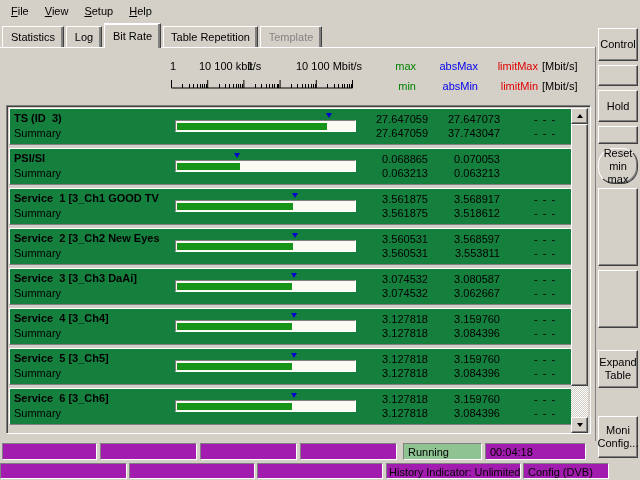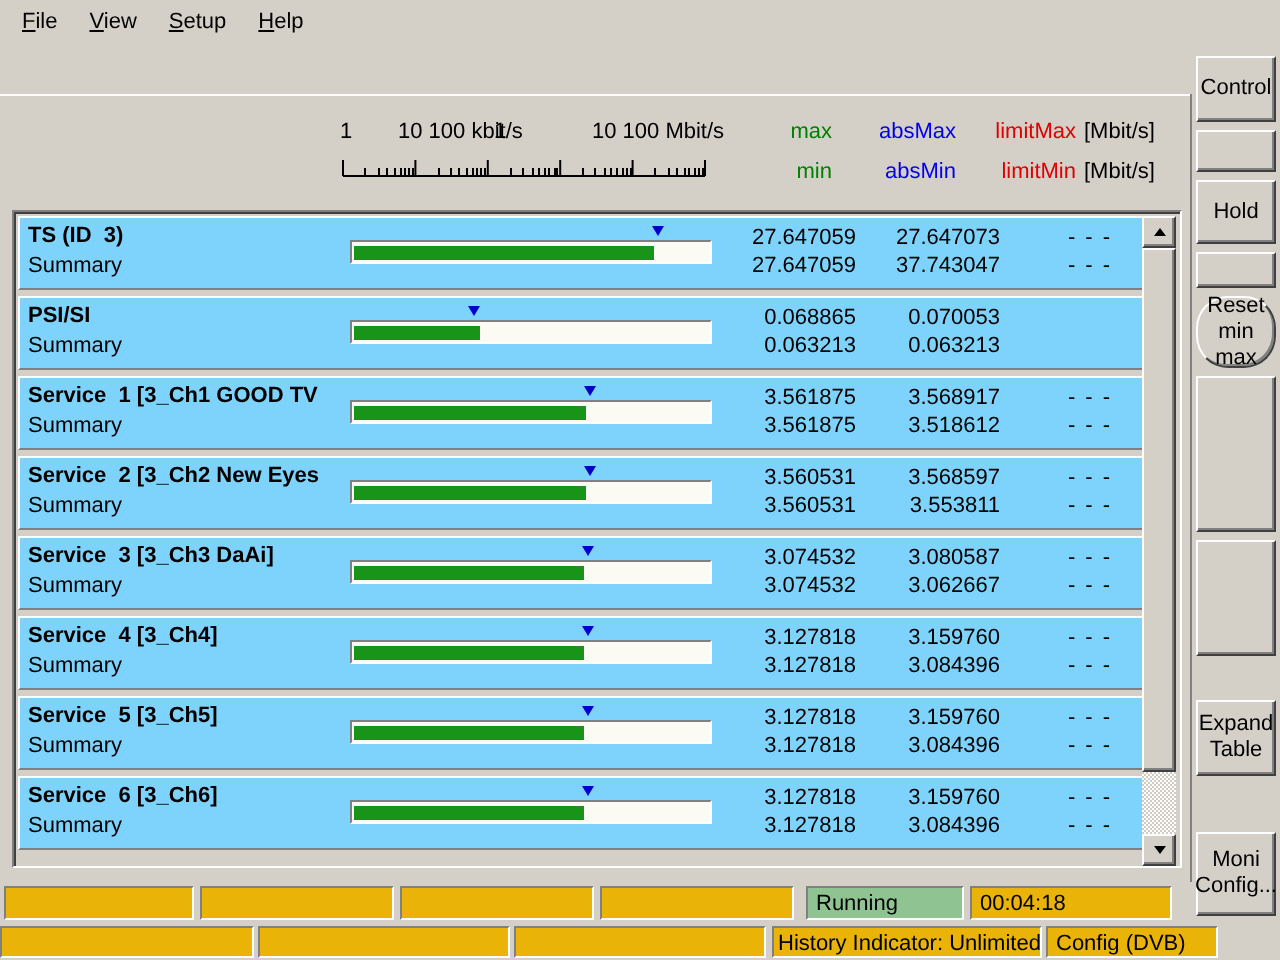--- a/index.html
+++ b/index.html
@@ -37,21 +37,21 @@
   .h-max{left:340px;width:76px;color:var(--max-green);}
   .h-abs{left:410px;width:68px;color:var(--abs-blue);}
   .h-lim{left:470px;width:68px;color:var(--limit-red);}
   .h-unit{left:542px;width:48px;text-align:left;color:#000;}
   #ruler{position:absolute;left:171px;top:75px;}
 
   
   .listbox{position:absolute;left:6px;top:105px;width:585px;height:329px;background:#d4d0c8;box-sizing:border-box;
            border:1px solid;border-color:#808080 #fff #fff #808080;box-shadow:inset 1px 1px 0 #404040;}
   .rows{position:absolute;left:2px;top:2px;width:564px;}
-  .row{position:relative;height:37px;margin-bottom:3px;background:#7dd3fc;box-sizing:border-box;
+  .row{position:relative;height:37px;margin-bottom:3px;background:#15803d;box-sizing:border-box;
        border:1px solid;border-color:#fff #808080 #808080 #fff;}
   .row-name{position:absolute;left:4px;top:3px;width:159px;font-weight:bold;white-space:pre;overflow:hidden;}
   .row-sub{position:absolute;left:4px;top:18px;}
   .bar-field{position:absolute;left:165px;top:11px;width:181px;height:12px;background:#fbfbf4;box-sizing:border-box;
              border:1px solid;border-color:#808080 #fff #fff #808080;}
   .bar-fill{position:absolute;left:1px;top:2px;height:7px;background:var(--bar-green);}
   .bar-marker{position:absolute;top:4px;width:0;height:0;
               border-left:3px solid transparent;border-right:3px solid transparent;border-top:5px solid var(--marker-blue);}
   .val{position:absolute;height:13px;line-height:13px;text-align:right;}
   .v1{top:4px;} .v2{top:18px;}
@@ -78,21 +78,21 @@
   .rb-blank1{top:65px;height:21px;}
   .rb-hold{top:90px;height:32px;}
   .rb-blank2{top:126px;height:18px;}
   .rb-reset{top:148px;height:36px;border-radius:16px;}
   .rb-blank3{top:188px;height:78px;}
   .rb-blank4{top:270px;height:58px;}
   .rb-expand{top:350px;height:38px;}
   .rb-moni{top:416px;height:42px;}
 
   
-  .scell{position:absolute;background:#eab308;box-sizing:border-box;line-height:14px;
+  .scell{position:absolute;background:#a21caf;box-sizing:border-box;line-height:14px;
          border:1px solid;border-color:#808080 #fff #fff #808080;padding:1px 4px;white-space:nowrap;overflow:hidden;}
   .st1{top:443px;height:17px;}
   .st2{top:463px;height:16px;}
   .s1a{left:2px;width:95px;} .s1b{left:100px;width:97px;} .s1c{left:200px;width:97px;} .s1d{left:300px;width:97px;}
   .s-run{left:403px;width:79px;background:var(--running-bg);}
   .s-time{left:485px;width:101px;}
   .s2a{left:0px;width:127px;} .s2b{left:129px;width:126px;} .s2c{left:257px;width:126px;}
   .s-hist{left:386px;width:135px;padding:1px 2px;}
   .s-conf{left:523px;width:86px;}
 </style>
@@ -101,20 +101,27 @@
 
 <div id="app">
 
   <div class="menubar">
     <span class="menu-item">File</span>
     <span class="menu-item">View</span>
     <span class="menu-item">Setup</span>
     <span class="menu-item">Help</span>
   </div>
 
+  <div class="tabstrip">
+    <div class="tab tab-statistics">Statistics</div>
+    <div class="tab tab-log">Log</div>
+    <div class="tab active tab-bitrate">Bit Rate</div>
+    <div class="tab tab-tablerep">Table Repetition</div>
+    <div class="tab disabled tab-template">Template</div>
+  </div>
   <div class="panel-topline"></div>
   <div class="panel-rightline"></div>
 
   <div class="hdr sc1">1</div>
   <div class="hdr sc2">10 100 kbit/s</div>
   <div class="hdr sc3">1</div>
   <div class="hdr sc4">10 100 Mbit/s</div>
   <svg id="ruler" width="183" height="15" viewBox="0 0 183 15">
       <line x1="0.5" x2="181.5" y1="13" y2="13" stroke="#000"></line>
       <line x1="0.5" x2="0.5" y1="5" y2="13" stroke="#000" stroke-width="1"></line>

